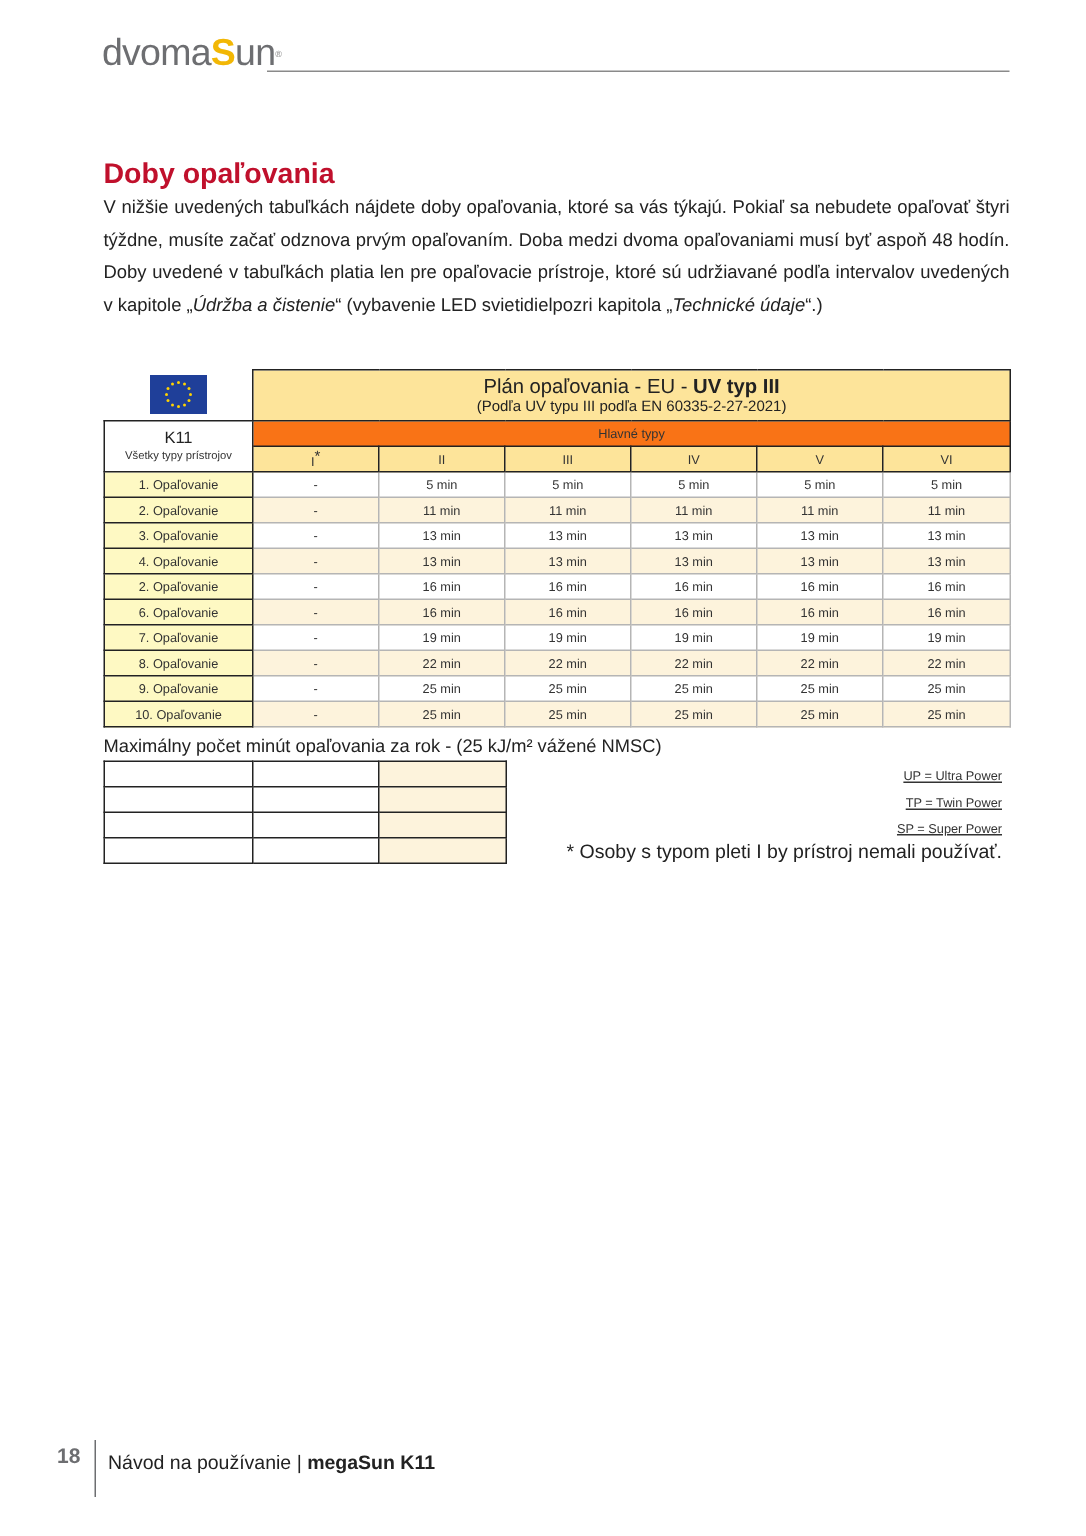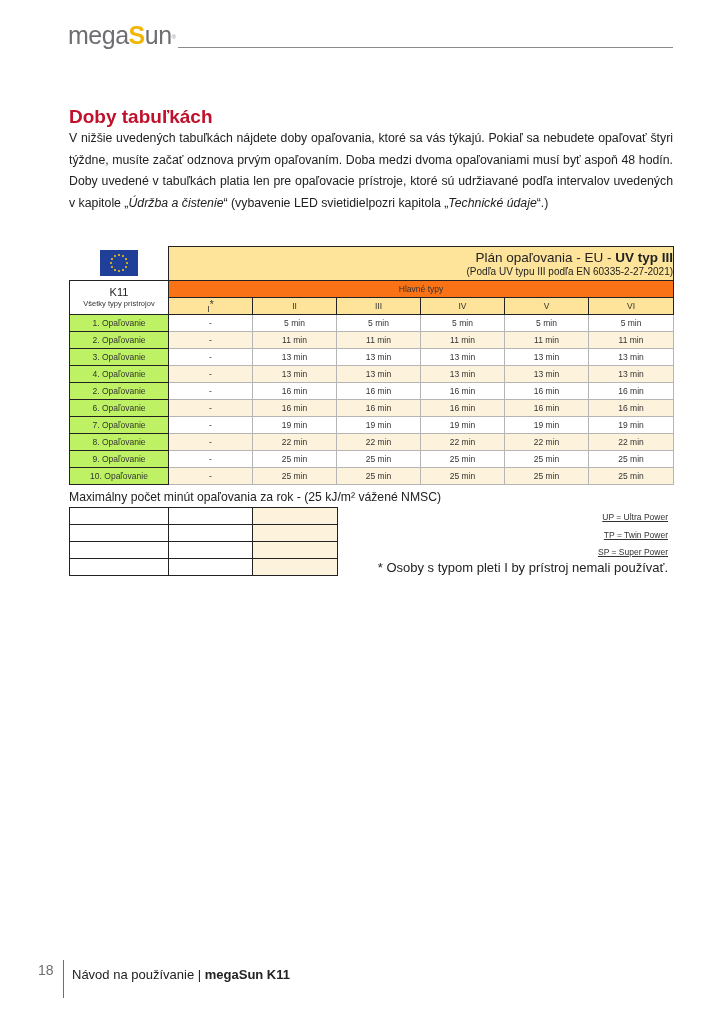--- a/index.html
+++ b/index.html
@@ -14,58 +14,58 @@
 
   .title { position: absolute; left: 69px; top: 106px; font-size: 19px; font-weight: bold; color: #c0102c; margin: 0; }
   .intro { position: absolute; left: 69px; top: 128px; width: 604px; font-size: 12.3px; line-height: 21.5px;
            text-align: justify; color: #222; margin: 0; }
 
   
   .plan { position: absolute; left: 69px; top: 246px; width: 604px; border-collapse: collapse; table-layout: fixed;
           font-size: 8.5px; }
   .plan td { height: 16px; padding: 0; text-align: center; vertical-align: middle; color: #333; }
   .plan .flag-cell { height: 33px; background: #fff; border: none; }
-  .plan .head-main { background: #fde49a; border: 1px solid #222; height: 33px; text-align: right; }
+  .plan .head-main { background: #fde49a; border: 1px solid #222; height: 33px; }
   .plan .head-title { font-size: 13.5px; line-height: 16px; color: #222; }
   .plan .head-title b { font-weight: bold; }
   .plan .head-sub { font-size: 10px; line-height: 11px; color: #222; }
   .plan .model-cell { border: 1px solid #222; background: #fff; }
   .plan .model-name { font-size: 11px; line-height: 13px; color: #222; }
   .plan .model-sub { font-size: 7.5px; line-height: 10px; color: #333; }
   .plan .types-label { background: #f97316; border: 1px solid #222; }
   .plan .type-h { background: #fde49a; border: 1px solid #222; color: #333; }
   .plan .type-h sup { font-size: 10px; }
-  .plan .row-label { background: #bef264; border: 1px solid #222; color: #333; }
+  .plan .row-label { background: #fef9c3; border: 1px solid #222; color: #333; }
   .plan .val { border: 1px solid #b5b5b5; }
   .plan tr.odd .val { background: #ffffff; }
   .plan tr.even .val { background: #fdf3dc; }
 
   .flag { display: inline-block; width: 38px; height: 26px; background: #1f3f99; position: relative; vertical-align: middle; }
   .flag .star { position: absolute; width: 2px; height: 2px; background: #ffd200; border-radius: 1px; }
 
   .max-title { position: absolute; left: 69px; top: 490px; font-size: 12.2px; color: #222; margin: 0; }
   .max-table { position: absolute; left: 69px; top: 507px; width: 268px; border-collapse: collapse; table-layout: fixed; font-size: 8.5px; }
   .max-table td { border: 1px solid #222; height: 16px; padding: 0 4px; text-align: center; color: #333; }
   .max-table td.minutes { background: #fdf3dc; text-align: right; }
 
   .legend { position: absolute; right: 56px; top: 509px; font-size: 8.5px; color: #333; text-align: right; line-height: 17.5px; text-decoration: underline; }
   .note { position: absolute; right: 56px; top: 560px; font-size: 13px; color: #222; }
 
-  .footer-num { position: absolute; left: 38px; top: 962px; font-size: 14px; font-weight: normal; color: #6d6e71; }
+  .footer-num { position: absolute; left: 38px; top: 962px; font-size: 14px; font-weight: bold; color: #6d6e71; }
   .footer-rule { position: absolute; left: 63px; top: 960px; width: 1px; height: 38px; background: #6d6e71; }
   .footer-text { position: absolute; left: 72px; top: 967px; font-size: 13px; color: #222; }
   .footer-text b { font-weight: bold; }
 </style>
 </head>
 <body>
 
-<div class="logo"><span>mega</span><span class="s">S</span><span>un</span><span class="reg">®</span></div>
+<div class="logo"><span>dvoma</span><span class="s">S</span><span>un</span><span class="reg">®</span></div>
 <div class="header-rule"></div>
 
-<h1 class="title">Doby tabuľkách</h1>
+<h1 class="title">Doby opaľovania</h1>
 <p class="intro"><span>V nižšie uvedených tabuľkách nájdete doby opaľovania, ktoré sa vás týkajú. Pokiaľ sa nebudete opaľovať štyri týždne, musíte začať odznova prvým opaľovaním. Doba medzi dvoma opaľovaniami musí byť aspoň 48 hodín. Doby uvedené v tabuľkách platia len pre opaľovacie prístroje, ktoré sú udržiavané podľa intervalov uvedených v kapitole „</span><i>Údržba a čistenie</i><span>“ (vybavenie LED svietidielpozri kapitola „</span><i>Technické údaje</i><span>“.)</span></p>
 
 <table class="plan">
   <colgroup>
     <col style="width:99px">
       <col style="width:84px">
       <col style="width:84px">
       <col style="width:84px">
       <col style="width:84px">
       <col style="width:84px">

